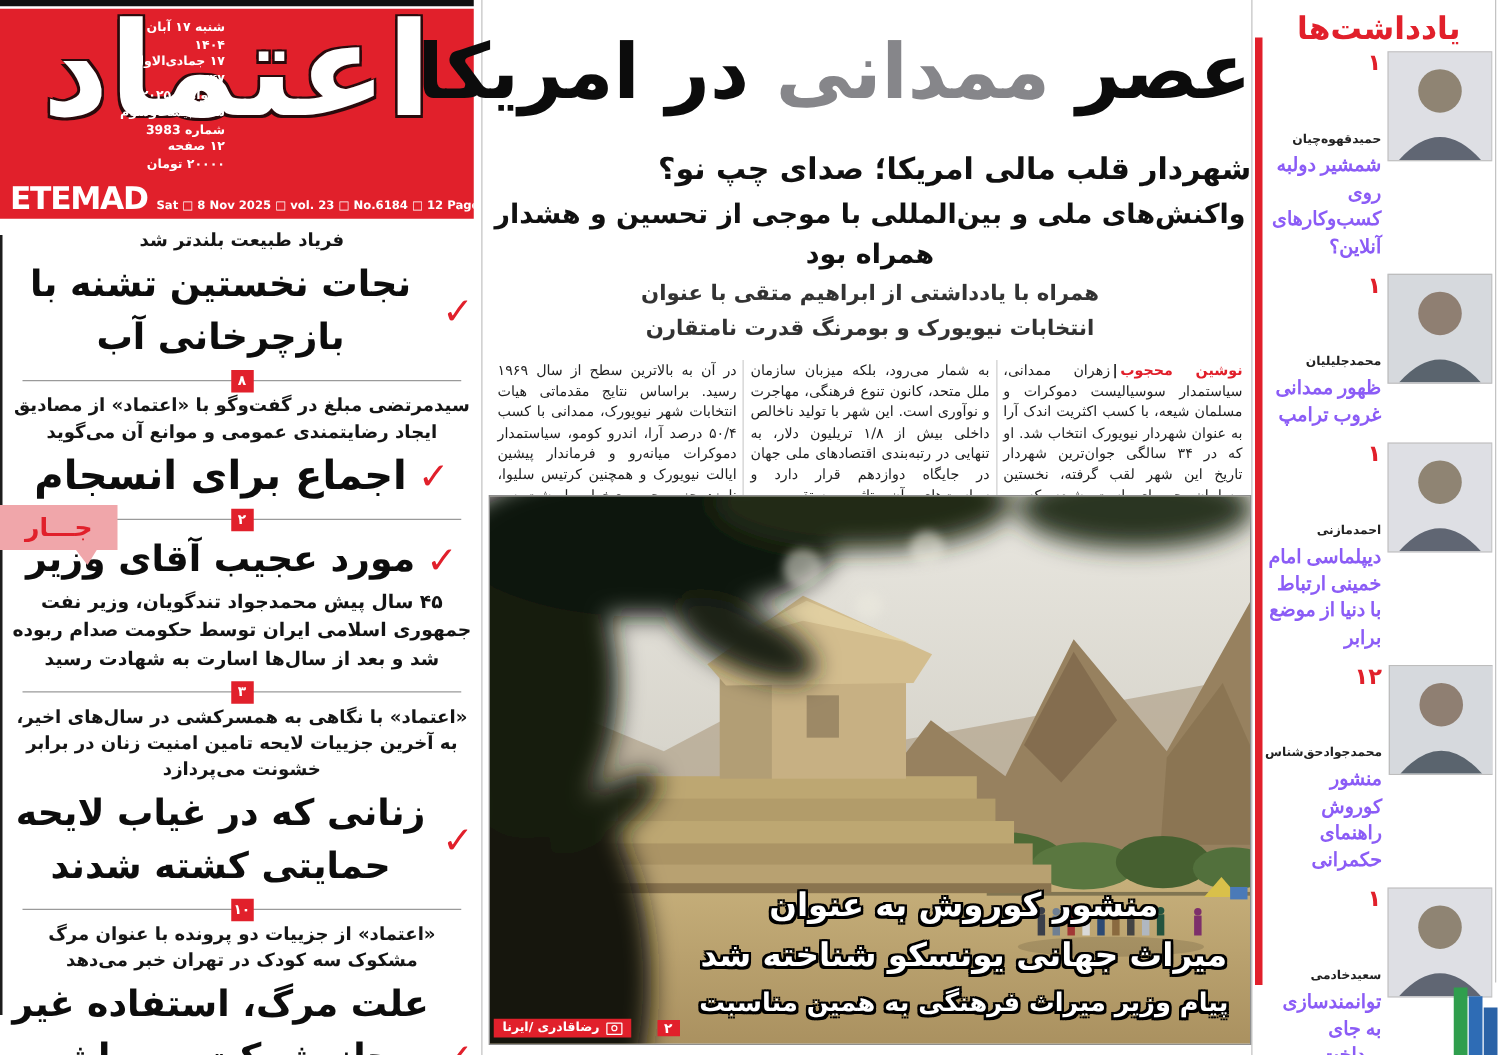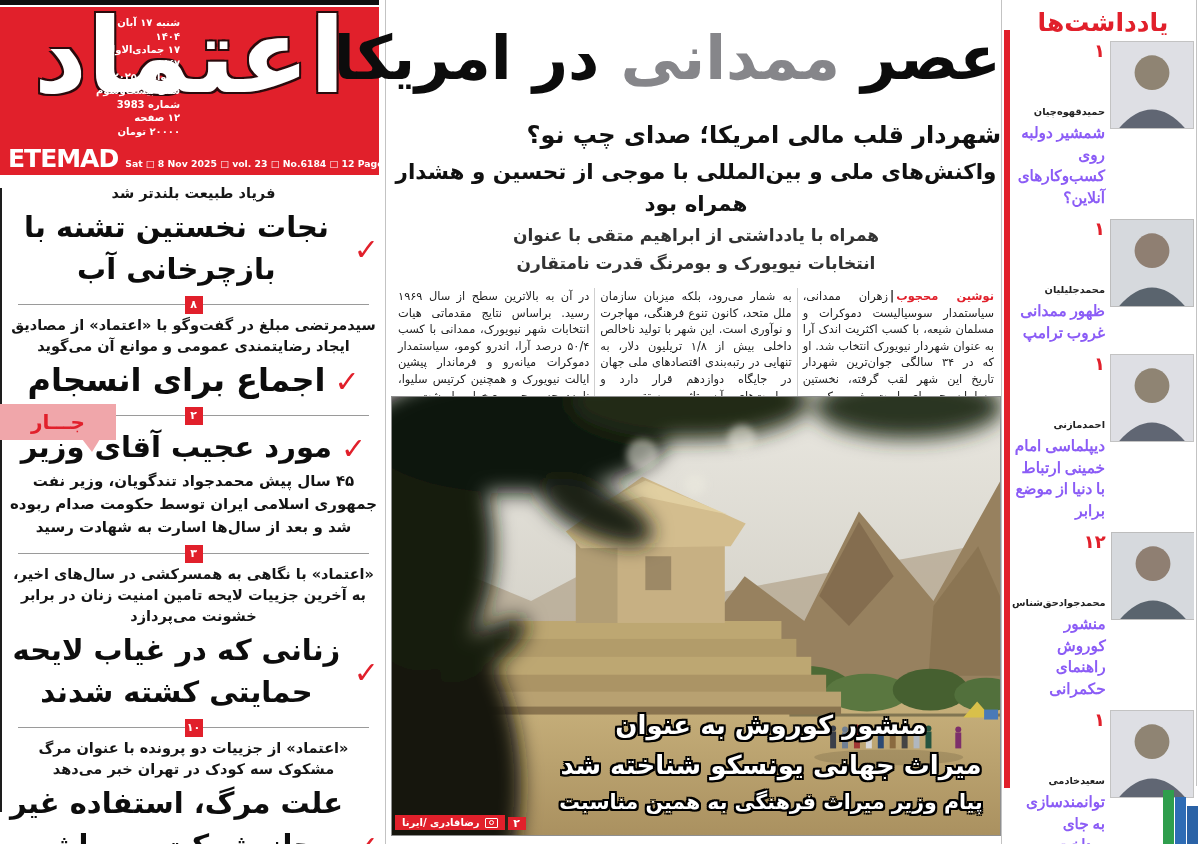--- a/index.html
+++ b/index.html
@@ -26,21 +26,21 @@
   
   .left-col{position:absolute;left:4px;top:183px;width:379px;direction:rtl;}
   .kicker{margin:0 6px 2px;text-align:center;font-size:14.5px;font-weight:bold;color:#161616;line-height:21px;}
   .lc-headline{margin:2px 4px;display:flex;direction:rtl;align-items:center;justify-content:center;gap:9px;
     font-size:29px;font-weight:bold;color:#0d0d0d;line-height:42px;text-align:center;}
   .lc-headline .check{color:#e1202b;font-size:30px;flex:0 0 auto;transform:translateY(2px);}
   .badge-divider{position:relative;margin:14px 14px 10px;border-top:1px solid #9a9a9a;height:0;}
   .page-badge{position:absolute;left:50%;top:-9px;transform:translateX(-50%);width:18px;height:18px;background:#e1202b;
     color:#fff;font-size:11px;font-weight:bold;line-height:18px;text-align:center;}
   .sub-lines{margin:2px 2px;text-align:center;font-size:15px;font-weight:bold;color:#141414;line-height:23px;}
-  .jar-tab{position:absolute;left:-4px;top:221px;width:116px;height:36px;background:#f0a6aa;color:#e1202b;
+  .jar-tab{position:absolute;left:-4px;top:221px;width:94px;height:36px;background:#f0a6aa;color:#e1202b;
     font-size:20px;font-weight:bold;text-align:center;line-height:36px;z-index:3;}
   .jar-tab:after{content:"";position:absolute;right:16px;bottom:-12px;border-left:10px solid transparent;
     border-right:8px solid transparent;border-top:13px solid #f0a6aa;}
 
   
   .center{position:absolute;left:391px;top:0;width:610px;}
   .main-headline{margin:4px 0 0;text-align:center;direction:rtl;font-size:61px;line-height:108px;font-weight:bold;color:#0c0c0c;white-space:nowrap;}
   .main-headline .gray{color:#86868a;}
   .subhead1{margin:6px 0 0;direction:rtl;font-size:24px;font-weight:bold;color:#111;line-height:34px;}
   .subhead2{margin:4px 0 0;text-align:center;direction:rtl;font-size:21.5px;font-weight:bold;color:#111;line-height:32px;}
@@ -52,21 +52,21 @@
   .byline-sep{font-weight:bold;color:#111;padding:0 2px;}
   .read-more{color:#e1202b;font-weight:bold;font-size:12px;text-align:left;margin-top:2px;}
 
   
   .photo{position:absolute;left:391px;top:396px;width:610px;height:440px;border:1px solid #8f8f8f;box-sizing:border-box;overflow:hidden;background:#cfccc2;}
   .photo svg{display:block;width:100%;height:100%;}
   .photo-caption{position:absolute;right:14px;bottom:16px;width:430px;text-align:center;direction:rtl;color:#fff;font-weight:bold;
     text-shadow:-2px 0 0 #000,2px 0 0 #000,0 -2px 0 #000,0 2px 0 #000,2px 2px 0 #000,-2px -2px 0 #000,2px -2px 0 #000,-2px 2px 0 #000;}
   .photo-caption .cap-line{font-size:26px;line-height:40px;}
   .photo-caption .cap-line:last-child{font-size:20.5px;line-height:34px;}
-  .photo-credit{position:absolute;left:3px;bottom:5px;display:flex;direction:ltr;gap:3px;align-items:flex-end;}
+  .photo-credit{position:absolute;left:3px;bottom:5px;display:flex;direction:ltr;gap:21px;align-items:center;}
   .credit-box{background:#e1202b;color:#fff;font-size:10px;font-weight:bold;padding:2px 7px;display:flex;align-items:center;gap:5px;direction:rtl;}
   .credit-num{background:#e1202b;color:#fff;font-size:11px;font-weight:bold;width:18px;display:flex;align-items:center;justify-content:center;}
   .camera-icon{display:inline-block;width:11px;height:8px;border:1px solid #fff;border-radius:1px;position:relative;}
   .camera-icon:after{content:"";position:absolute;left:3px;top:1.5px;width:3px;height:3px;border:1px solid #fff;border-radius:50%;}
 
   
   .notes{position:absolute;left:1012px;top:0;width:182px;height:844px;overflow:hidden;}
   .notes-redline{position:absolute;left:1004px;top:30px;width:6px;height:758px;background:#e1202b;}
   .notes-title{margin:8px 0 4px;text-align:center;direction:rtl;font-size:25px;font-weight:bold;color:#e1202b;}
   .note-item{display:flex;direction:ltr;gap:5px;margin-bottom:11px;min-height:89px;}

